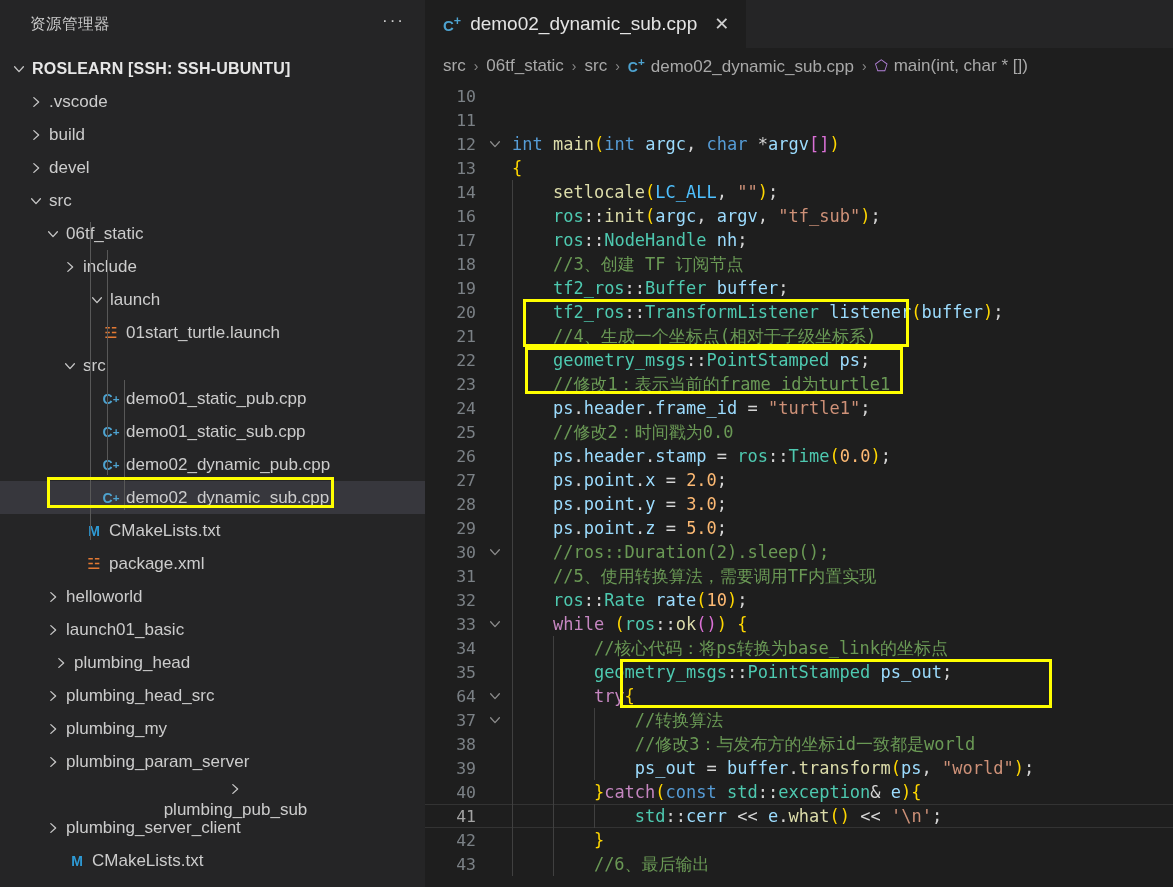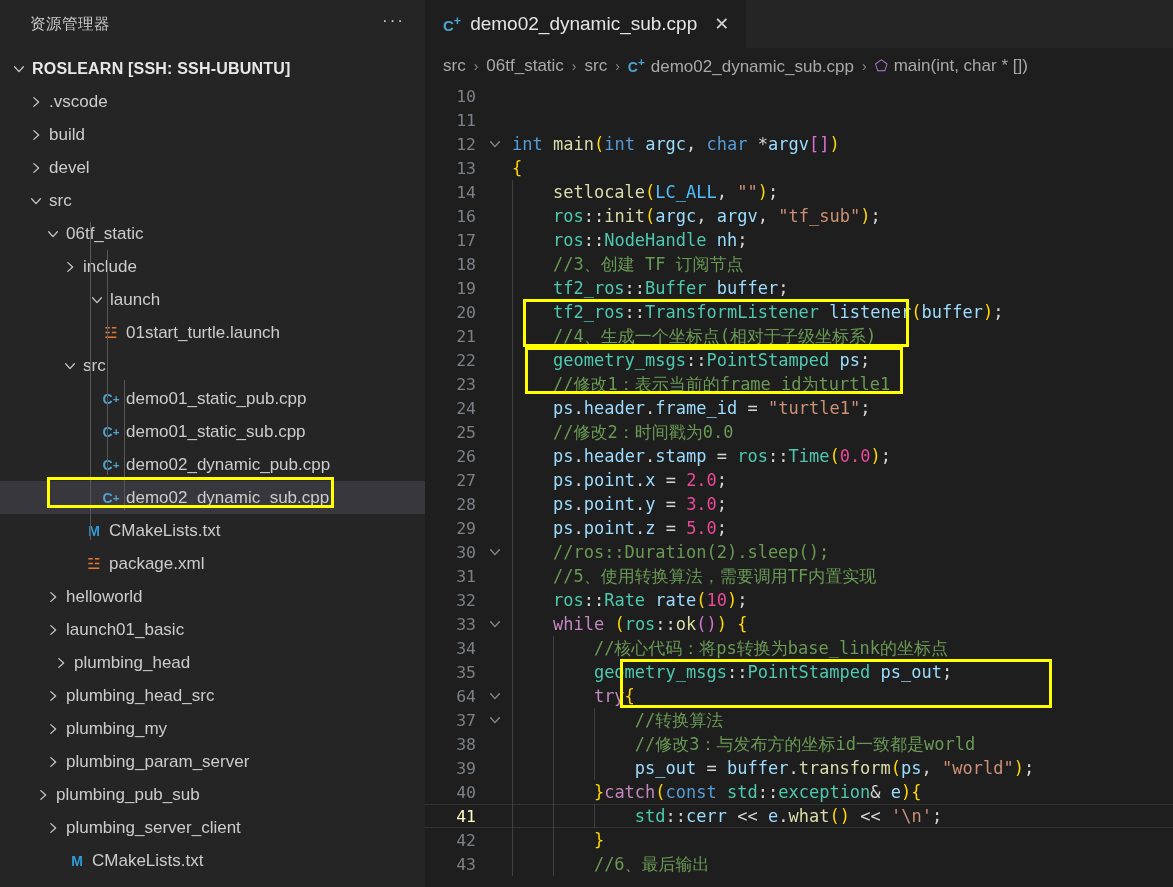--- a/index.html
+++ b/index.html
@@ -129,40 +129,40 @@
     height: 24px; display: flex; align-items: center;
     position: relative; white-space: pre;
   }
   .cline.active { background: #1e1e1e; box-shadow: inset 0 1px 0 #333, inset 0 -1px 0 #333; }
   .lnum {
     width: 53px; flex: 0 0 53px;
     text-align: right; color: #7b8186; font-size: 16.5px;
     font-family: "DejaVu Sans Mono", "Liberation Mono", monospace;
     padding-right: 2px;
   }
-  .cline.active .lnum { color: #fef9c3; }
+  .cline.active .lnum { color: #a3a3a3; }
   .fold {
     width: 34px; flex: 0 0 34px;
     display: inline-flex; align-items: center; justify-content: center;
     color: #8a8a8a;
   }
   .fold svg { display: block; }
   .fold.empty svg { visibility: hidden; }
   .ctext { flex: 1; color: #d4d4d4; }
 
   
   .iguide { position: absolute; top: 0; height: 24px; width: 1px; background: #404040; }
 
   
   .k   { color: #c586c0; }  
   .kt  { color: #569cd6; }  
   .fn  { color: #dcdcaa; }  
   .ty  { color: #4ec9b0; }  
   .var { color: #9cdcfe; }  
-  .num { color: #ec4899; }  
+  .num { color: #fdba74; }  
   .str { color: #ce9178; }  
   .cm  { color: #6a9955; }  
   .p1  { color: #ffd700; }  
   .p2  { color: #da70d6; }  
   .op  { color: #d4d4d4; }
   .cls { color: #4fc1ff; }
 </style>
 </head>
 <body>
 
@@ -350,21 +350,21 @@
           <span class="tlabel">plumbing_my</span>
         </div>
         <div class="trow" style="padding-left: 42px;">
           <span class="chev">
             <svg width="14" height="14" viewBox="0 0 16 16">
               <path fill="none" stroke="currentColor" stroke-width="1.5" stroke-linecap="round" stroke-linejoin="round" d="M5.5 3 L11 8 L5.5 13"></path>
             </svg>
           </span>
           <span class="tlabel">plumbing_param_server</span>
         </div>
-        <div class="trow" style="padding-left: 32px;">
+        <div class="trow" style="padding-left: 50px; flex-direction: column;">
           <span class="chev">
             <svg width="14" height="14" viewBox="0 0 16 16">
               <path fill="none" stroke="currentColor" stroke-width="1.5" stroke-linecap="round" stroke-linejoin="round" d="M5.5 3 L11 8 L5.5 13"></path>
             </svg>
           </span>
           <span class="tlabel">plumbing_pub_sub</span>
         </div>
         <div class="trow" style="padding-left: 42px;">
           <span class="chev">
             <svg width="14" height="14" viewBox="0 0 16 16">

